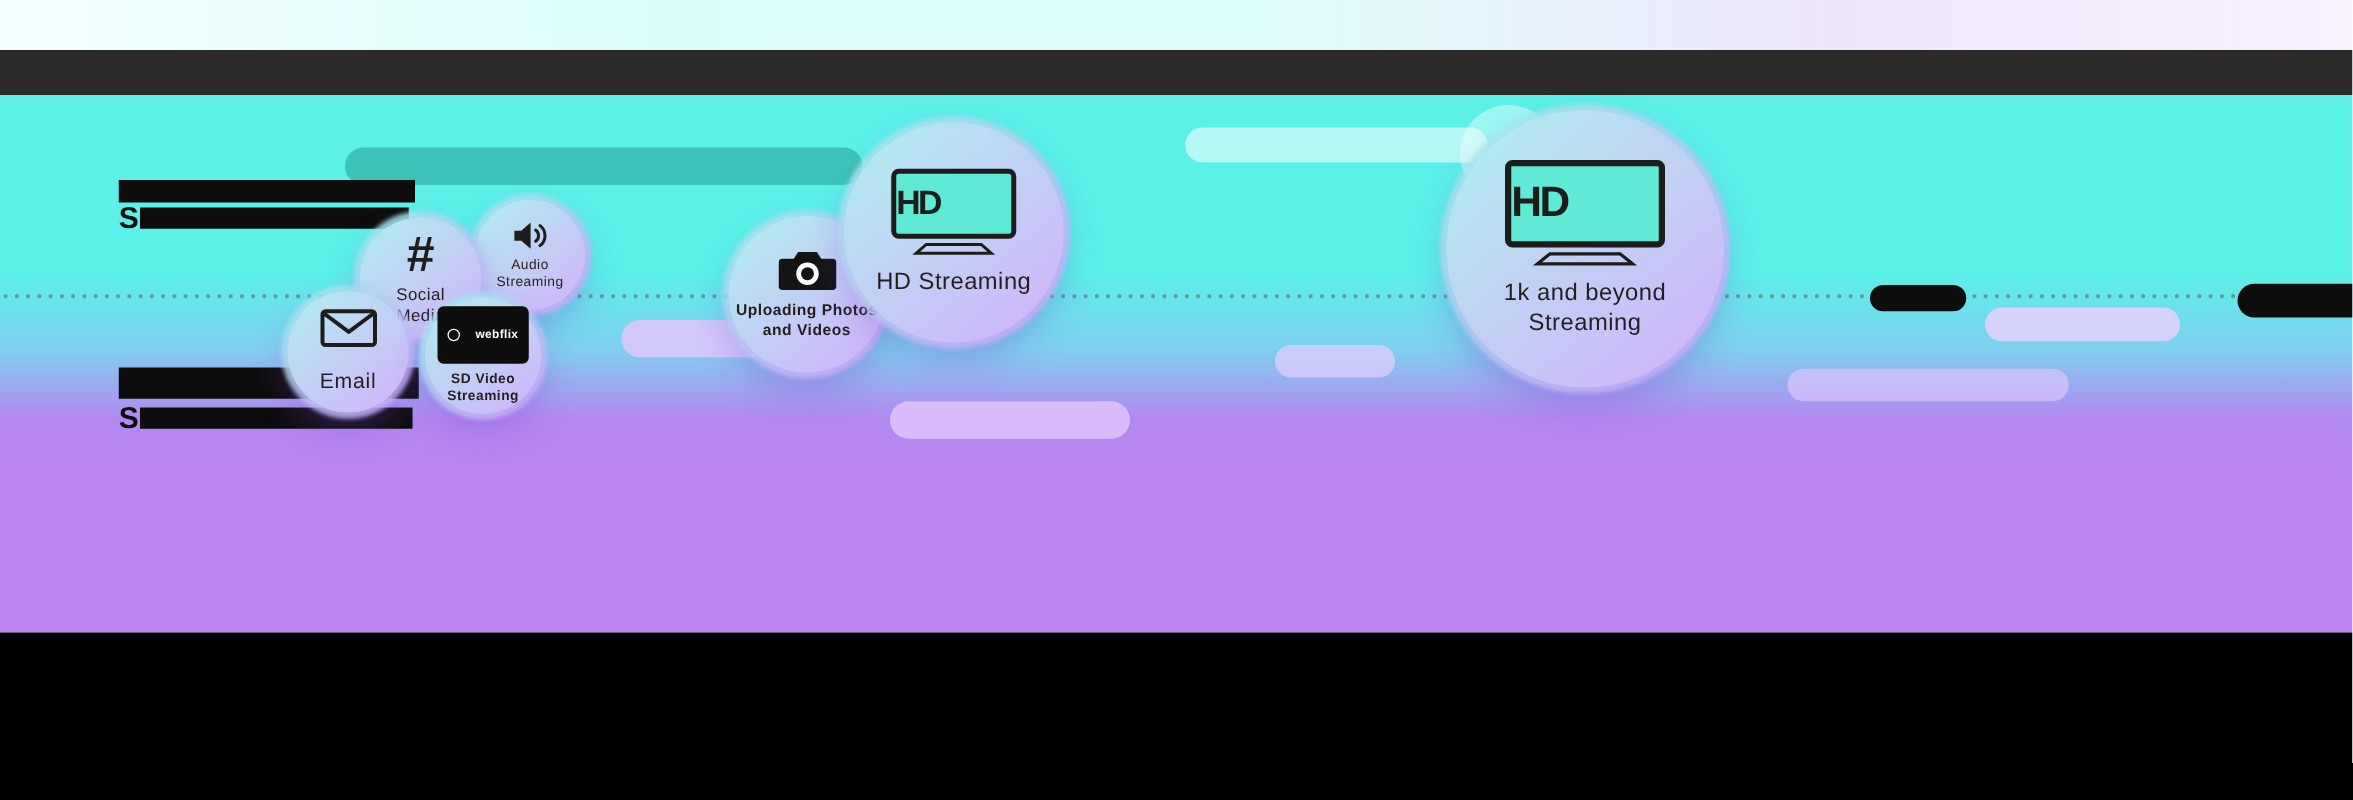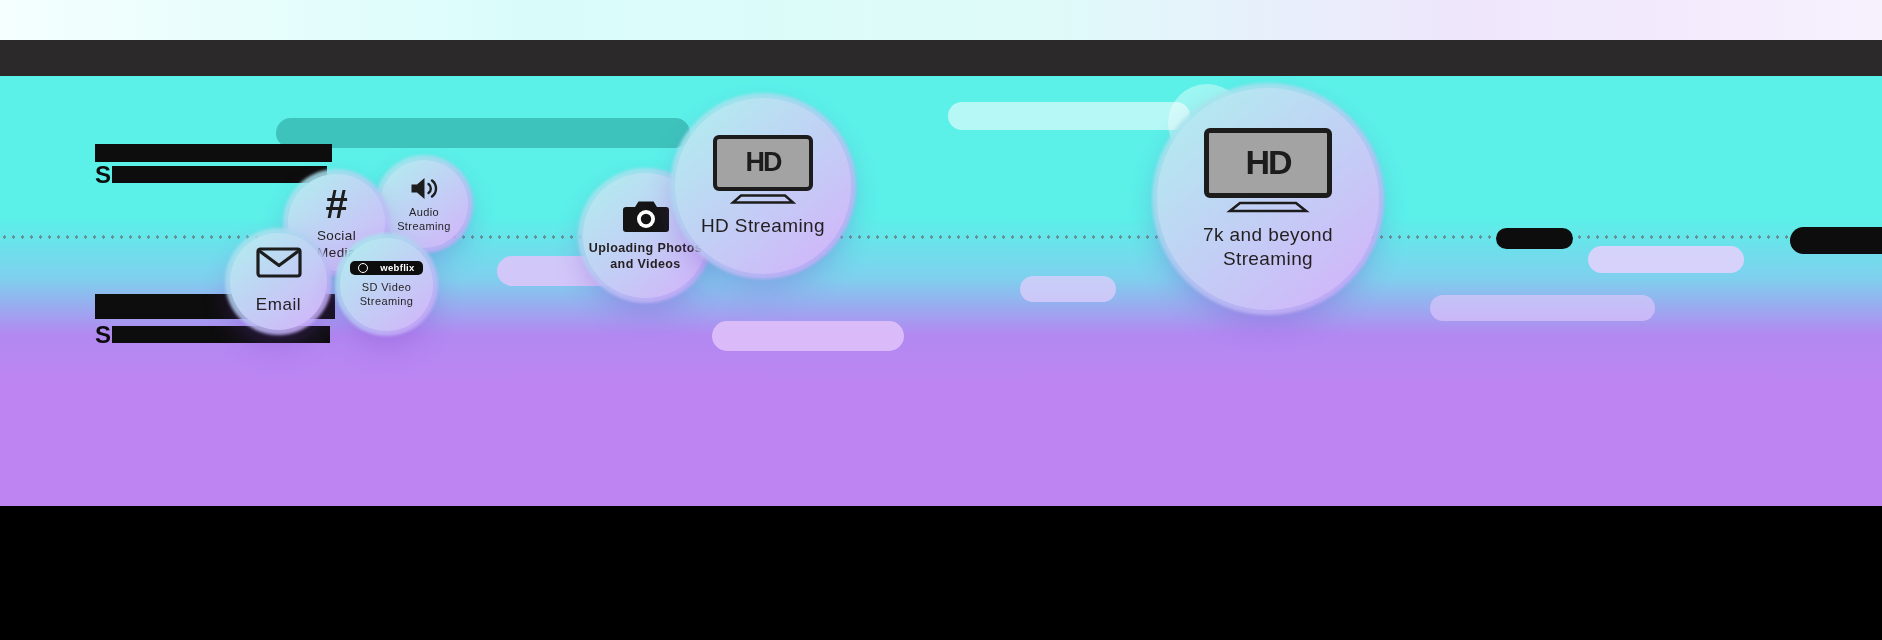--- a/index.html
+++ b/index.html
@@ -67,37 +67,37 @@
   .bubble-audio {left:380px;top:160px;width:88px;height:88px;z-index:2}
   .bubble-sd    {left:340px;top:238px;width:93px;height:93px;z-index:5}
   .bubble-upload{left:583px;top:173px;width:125px;height:125px;z-index:3}
   .bubble-hd    {left:675px;top:98px;width:176px;height:176px;z-index:3}
   .bubble-video {left:821px;top:140px;width:196px;height:196px;z-index:4}
   .bubble-4k    {left:1157px;top:88px;width:222px;height:222px;z-index:3}
 
   .label-email {font-size:17px;letter-spacing:.6px;margin-top:16px}
   .label-social{font-size:13.5px;width:70px;margin-top:4px}
   .label-audio {font-size:11px;width:72px;margin-top:4px}
-  .label-sd    {font-size:11px;width:80px;margin-top:6px;font-weight:400}
+  .label-sd    {font-size:11px;width:80px;margin-top:6px;font-weight:700}
   .label-upload{font-size:12.5px;width:116px;margin-top:6px;font-weight:700}
   .label-hd    {font-size:19px;margin-top:10px}
   .label-video {font-size:19px;margin-top:8px}
   .label-4k    {font-size:19px;width:170px;margin-top:10px}
 
   
   .icon{display:inline-flex;align-items:center;justify-content:center}
   .hash-glyph{font-size:40px;font-weight:bold;color:#1d1d1d;line-height:1}
 
   .webflix-badge{display:inline-flex;align-items:center;gap:12px;background:#0d0d0d;color:#fff;
-    border-radius:5px;padding:2px 8px;font-size:9.5px;font-weight:bold;letter-spacing:.3px;line-height:1}
+    border-radius:5px;padding:18px 8px;font-size:9.5px;font-weight:bold;letter-spacing:.3px;line-height:1}
   .wf-dot{width:8px;height:8px;border:1.6px solid #fff;border-radius:50%;display:inline-block}
 
   .tv{display:flex;flex-direction:column;align-items:center}
-  .tv-screen{border:4px solid #1c1c1c;border-radius:6px;background:#a3a3a3;
-    display:flex;align-items:center;justify-content:center}
+  .tv-screen{border:4px solid #1c1c1c;border-radius:6px;background:#5eead4;
+    display:flex;align-items:center;}
   .tv-text{font-weight:bold;letter-spacing:-2px;color:#1c1c1c}
   .tv-md .tv-screen{width:92px;height:48px}
   .tv-md .tv-text{font-size:27px}
   .tv-lg .tv-screen{width:118px;height:60px;border-width:5px}
   .tv-lg .tv-text{font-size:34px}
   .tv-stand{margin-top:3px}
 </style>
 </head>
 <body>
 
@@ -210,17 +210,17 @@
   <div class="bubble bubble-4k">
     <div class="bubble-inner">
       <span class="icon tv tv-lg">
         <span class="tv-screen">
           <span class="tv-text">HD</span>
         </span>
         <svg class="tv-stand" width="84" height="12" viewBox="0 0 84 12">
           <path d="M14 2 H70 L80 10 H4 Z" fill="none" stroke="#1c1c1c" stroke-width="2.6"></path>
         </svg>
       </span>
-      <span class="bubble-label label-4k">7k and beyond Streaming</span>
+      <span class="bubble-label label-4k">1k and beyond Streaming</span>
     </div>
   </div>
 
 </div>
 
 </body></html>

